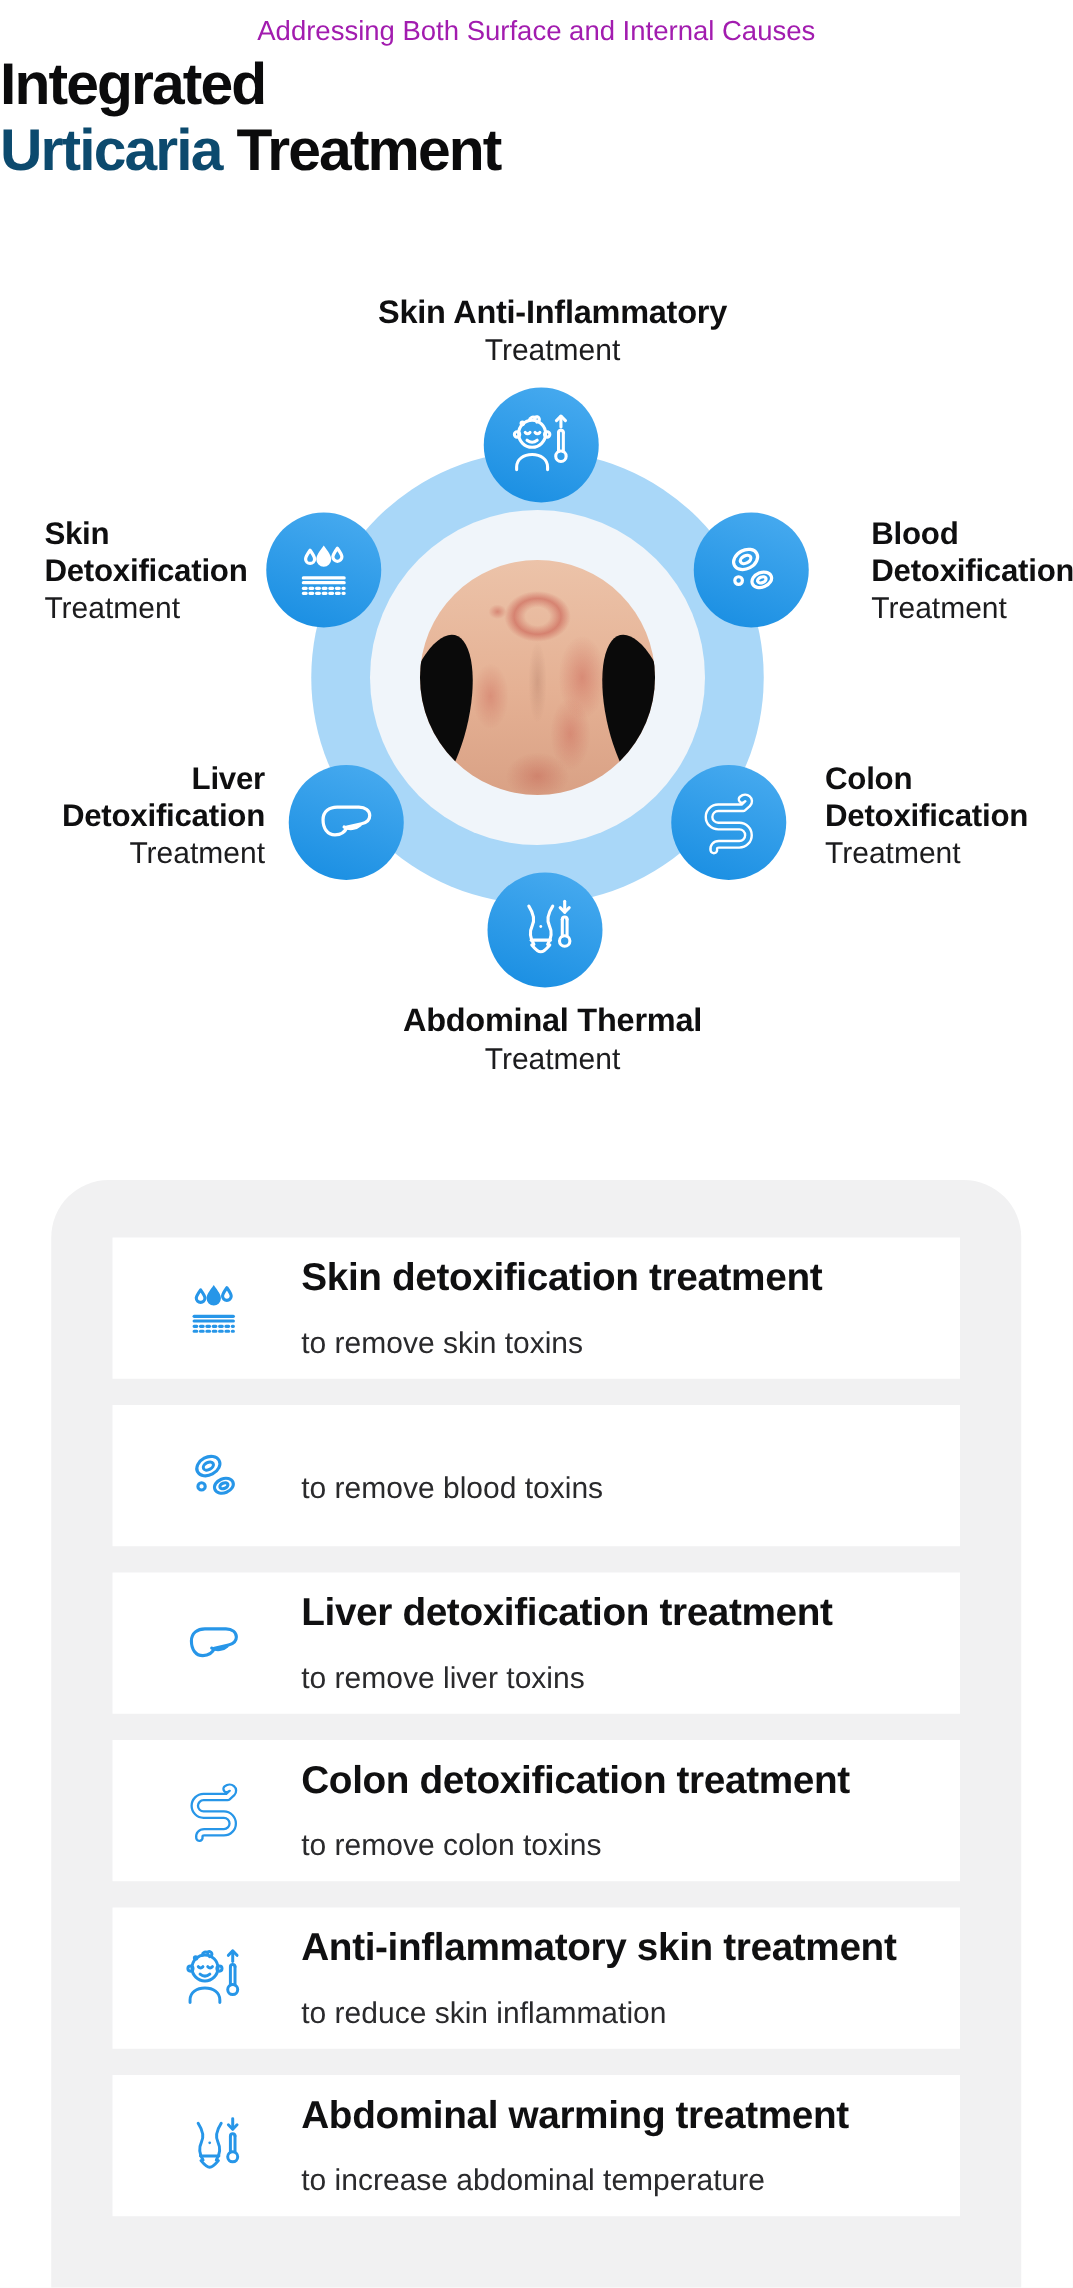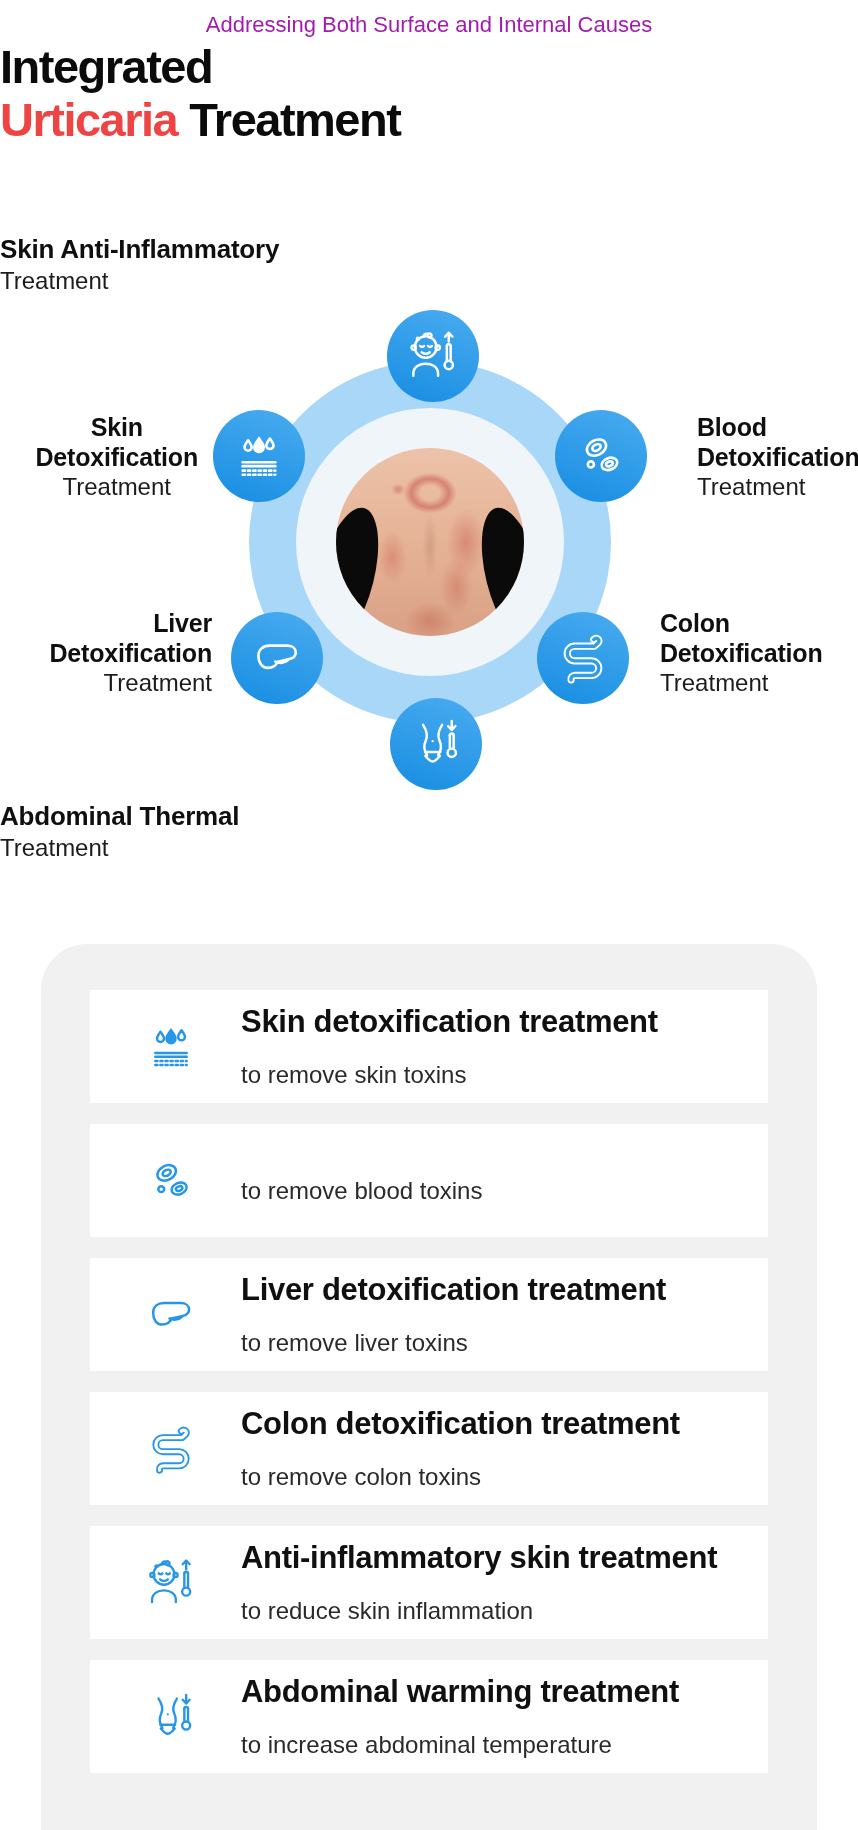--- a/index.html
+++ b/index.html
@@ -4,21 +4,21 @@
 <style>
   html,body{margin:0;padding:0;background:#fff;}
   body{width:858px;height:1830px;overflow:hidden;font-family:"Liberation Sans",sans-serif;}
   .stage{position:relative;width:858px;height:1830px;background:#fff;}
 
   
   .eyebrow{position:absolute;top:12px;left:0;right:0;text-align:center;
     font-size:22px;color:#a21caf;letter-spacing:0;}
   .title{position:absolute;top:40px;left:0;right:0;text-align:left;
     font-size:47px;line-height:53px;font-weight:800;letter-spacing:-1.5px;color:#0B0B0C;}
-  .title .hl{color:#ef4444;}
+  .title .hl{color:#0c4a6e;}
   .title .rest{margin-left:12px;}
 
   
   .circle{position:absolute;border-radius:50%;}
   .ring-outer{left:249px;top:361px;width:362px;height:362px;background:#A9D7F8;}
   .ring-inner{left:296px;top:408px;width:268px;height:268px;background:#F0F5FA;}
   .photo{left:336px;top:448px;width:188px;height:188px;overflow:hidden;
     background:linear-gradient(180deg,#ecc3a9 0%,#e5b194 55%,#d9a185 100%);}
   .wedge{position:absolute;width:54px;height:140px;background:#0a0a0a;border-radius:50%;}
   .wedge.l{left:-16px;top:58px;transform:rotate(14deg);}
@@ -33,21 +33,21 @@
     radial-gradient(32px 24px at 50% 92%, rgba(196,100,84,.50), rgba(196,100,84,0) 78%);}
 
   .dicon{position:absolute;width:92px;height:92px;border-radius:50%;
     background:linear-gradient(200deg,#4AACF0 0%,#1C90E3 90%);
     display:flex;align-items:center;justify-content:center;color:#fff;--icon-bg:#2f9de8;z-index:4;}
   .dicon svg{width:54px;height:54px;}
 
   .dlabel{position:absolute;z-index:5;}
   .dlabel .b{font-weight:700;font-size:25px;line-height:30px;color:#0F0F10;letter-spacing:-0.2px;}
   .dlabel .r{font-weight:400;font-size:24px;line-height:30px;color:#1C1C1E;}
-  .dlabel.center{left:0;right:0;text-align:left;}
+  .dlabel.center{left:0;right:0;text-align:center;padding-left:26px;}
   .dlabel.center .b{font-size:26px;line-height:31px;}
   .dlabel.center .r{line-height:32px;}
 
   
   .panel{position:absolute;left:41px;top:944px;width:776px;height:1032px;
     background:#F1F1F2;border-radius:46px;}
   .cards{position:absolute;left:49px;top:46px;display:flex;flex-direction:column;gap:21px;}
   .card{width:678px;height:113px;background:#FFFFFF;display:flex;align-items:center;
     padding-left:55px;box-sizing:border-box;}
   .cicon{width:52px;height:52px;color:#2796E8;--icon-bg:#ffffff;margin-right:44px;flex:none;}
@@ -180,21 +180,21 @@
     <div class="dicon" style="left:390px;top:698px;">
       <svg>
           <use href="#i-abdomen"></use>
         </svg>
     </div>
 
     <div class="dlabel center" style="top:234px;">
       <div class="b">Skin Anti-Inflammatory</div>
       <div class="r">Treatment</div>
     </div>
-    <div class="dlabel" style="right:660px;top:412px;text-align:center;">
+    <div class="dlabel" style="right:660px;top:412px;text-align:left;">
       <div class="b">Skin</div>
       <div class="b">Detoxification</div>
       <div class="r">Treatment</div>
     </div>
     <div class="dlabel" style="left:697px;top:412px;">
       <div class="b">Blood</div>
       <div class="b">Detoxification</div>
       <div class="r">Treatment</div>
     </div>
     <div class="dlabel" style="right:646px;top:608px;text-align:right;">

